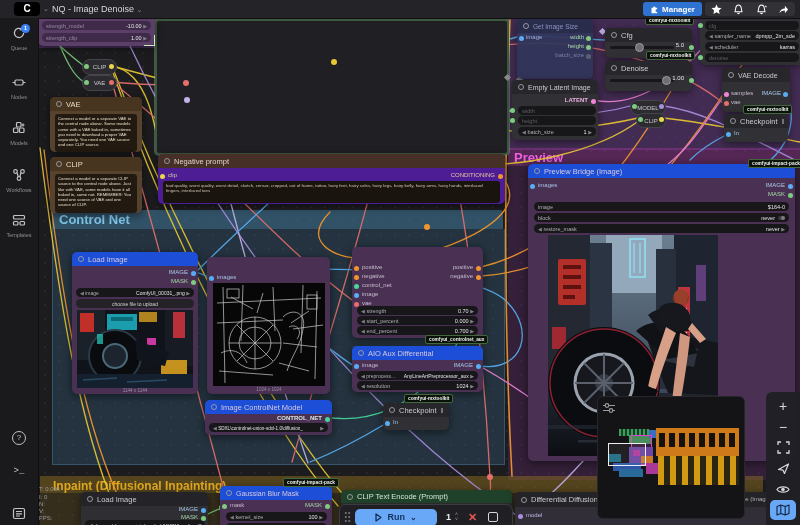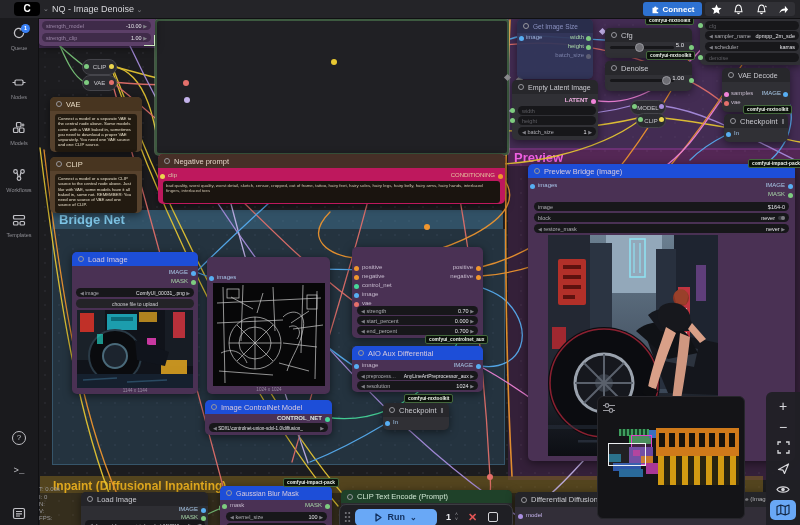--- a/index.html
+++ b/index.html
@@ -14,21 +14,21 @@
   .gtitle{font-weight:bold;font-size:13px;white-space:nowrap;}
   
   .node{position:absolute;border-radius:5px;box-shadow:0 2px 8px rgba(0,0,0,.5);z-index:10;}
   .nh{display:flex;align-items:center;gap:4px;padding:0 6px;height:14px;border-radius:5px 5px 0 0;
       color:#c9c9cf;font-size:7.5px;white-space:nowrap;overflow:hidden;}
   .cdot{width:4px;height:4px;border-radius:50%;border:1px solid #96969c;flex:none;}
   .v-purple{background:#4a3154;}.v-purple .nh{background:#1d4ed8;color:#d6c9de;}
   .v-std{background:#303035;}.v-std .nh{background:#27272b;}
   .v-dark{background:#2e2e33;}.v-dark .nh{background:#242428;}
   .v-note{background:#57422d;}.v-note .nh{background:#483520;color:#e6d9c2;}
-  .v-maroon{background:#be185d;}.v-maroon .nh{background:#462f27;color:#e0d0c4;}
+  .v-maroon{background:#4c1d95;}.v-maroon .nh{background:#462f27;color:#e0d0c4;}
   .v-navy{background:rgba(49,54,89,.93);}.v-navy .nh{background:rgba(41,45,75,.95);color:#aab0d8;}
   .v-green{background:#2a2a2e;}.v-green .nh{background:#1f4129;color:#cfe6d2;}
   .pill{position:absolute;display:flex;justify-content:space-between;align-items:center;background:#17171a;
         border-radius:6px;color:#aeaeb4;font-size:5.5px;padding:0 4px;height:9px;white-space:nowrap;overflow:hidden;z-index:11;}
   .pill .wv{color:#e4e4e8;}
   .pill.dim{color:#5e5e64;}
   .arr{color:#83838a;font-size:5px;}
   .port{position:absolute;font-size:6px;color:#c6bacd;white-space:nowrap;z-index:11;}
   .port.pr{text-align:right;}
   .dot{position:absolute;width:5px;height:5px;border-radius:50%;z-index:12;}
@@ -86,21 +86,21 @@
 </head>
 <body>
 
 <div id="stage">
   <div id="grid" class="abs"></div>
 
   <div class="abs" style="left:38px;top:18px;width:120px;height:30px;background:rgba(100,58,125,.55);z-index:1;"></div>
   <div class="abs" style="left:503px;top:18px;width:297px;height:132px;background:rgba(100,58,125,.55);z-index:1;"></div>
 
   <div class="gband" style="left:52px;top:210px;width:451px;height:19px;background:rgba(68,125,160,.55);border-radius:3px 3px 0 0;">
-    <span class="gtitle" style="color:#7fc8ea;margin-left:7px;">Bridge Net</span>
+    <span class="gtitle" style="color:#7fc8ea;margin-left:7px;">Control Net</span>
   </div>
   <div class="gbody" style="left:52px;top:229px;width:451px;height:235px;background:rgba(55,105,140,.30);border:1px solid rgba(90,150,185,.35);border-top:none;"></div>
 
   <div class="gband" style="left:508px;top:148px;width:292px;height:18px;background:rgba(170,58,168,.40);">
     <span class="gtitle" style="color:#ef5fe0;margin-left:6px;">Preview</span>
   </div>
   <div class="gbody" style="left:508px;top:166px;width:292px;height:314px;background:rgba(125,48,130,.26);"></div>
 
   <div class="gband" style="left:40px;top:476px;width:723px;height:17px;background:rgba(150,118,28,.45);">
     <span class="gtitle" style="color:#e0a81e;font-size:12px;margin-left:13px;">Inpaint (Diffusional Inpainting)</span>
@@ -678,21 +678,21 @@
   <div id="topbar" class="abs">
     <div id="logo" class="abs"><span>C</span></div>
     <span class="abs tb-chev" style="left:43px;top:5px;">⌄</span>
     <span id="tb-title" class="abs">
       <span>NQ - Image Denoise</span> <span class="tb-chev">⌄</span>
     </span>
     <div id="mgr" class="abs">
       <svg width="9" height="9" viewBox="0 0 12 12">
         <path d="M2,4.5 h2.2 a1.6,1.6 0 1 1 3.2,0 H9.6 V7 a1.6,1.6 0 1 0 0,3 V12 H2 Z" fill="#fff" transform="translate(0,-1)"></path>
       </svg>
-      <span>Connect</span>
+      <span>Manager</span>
     </div>
     <div id="tb-icons" class="abs">
       <svg width="11" height="11" viewBox="0 0 12 12">
         <path d="M6,0.5 L7.6,4 L11.5,4.4 L8.6,7 L9.4,11 L6,9 L2.6,11 L3.4,7 L0.5,4.4 L4.4,4 Z" fill="#fff"></path>
       </svg>
       <svg width="11" height="11" viewBox="0 0 12 12">
         <path d="M6,1 C4,1 3.2,2.6 3,4.4 L2.2,8.5 H9.8 L9,4.4 C8.8,2.6 8,1 6,1 Z M5,9.5 a1,1 0 0 0 2,0" fill="none" stroke="#fff" stroke-width="1.1"></path>
       </svg>
       <svg width="11" height="11" viewBox="0 0 12 12">
         <path d="M6,1 C4,1 3.2,2.6 3,4.4 L2.2,8.5 H9.8 L9,4.4 C8.8,2.6 8,1 6,1 Z M5,9.5 a1,1 0 0 0 2,0 M10,2 l1.5,1.5" fill="none" stroke="#fff" stroke-width="1.1"></path>

